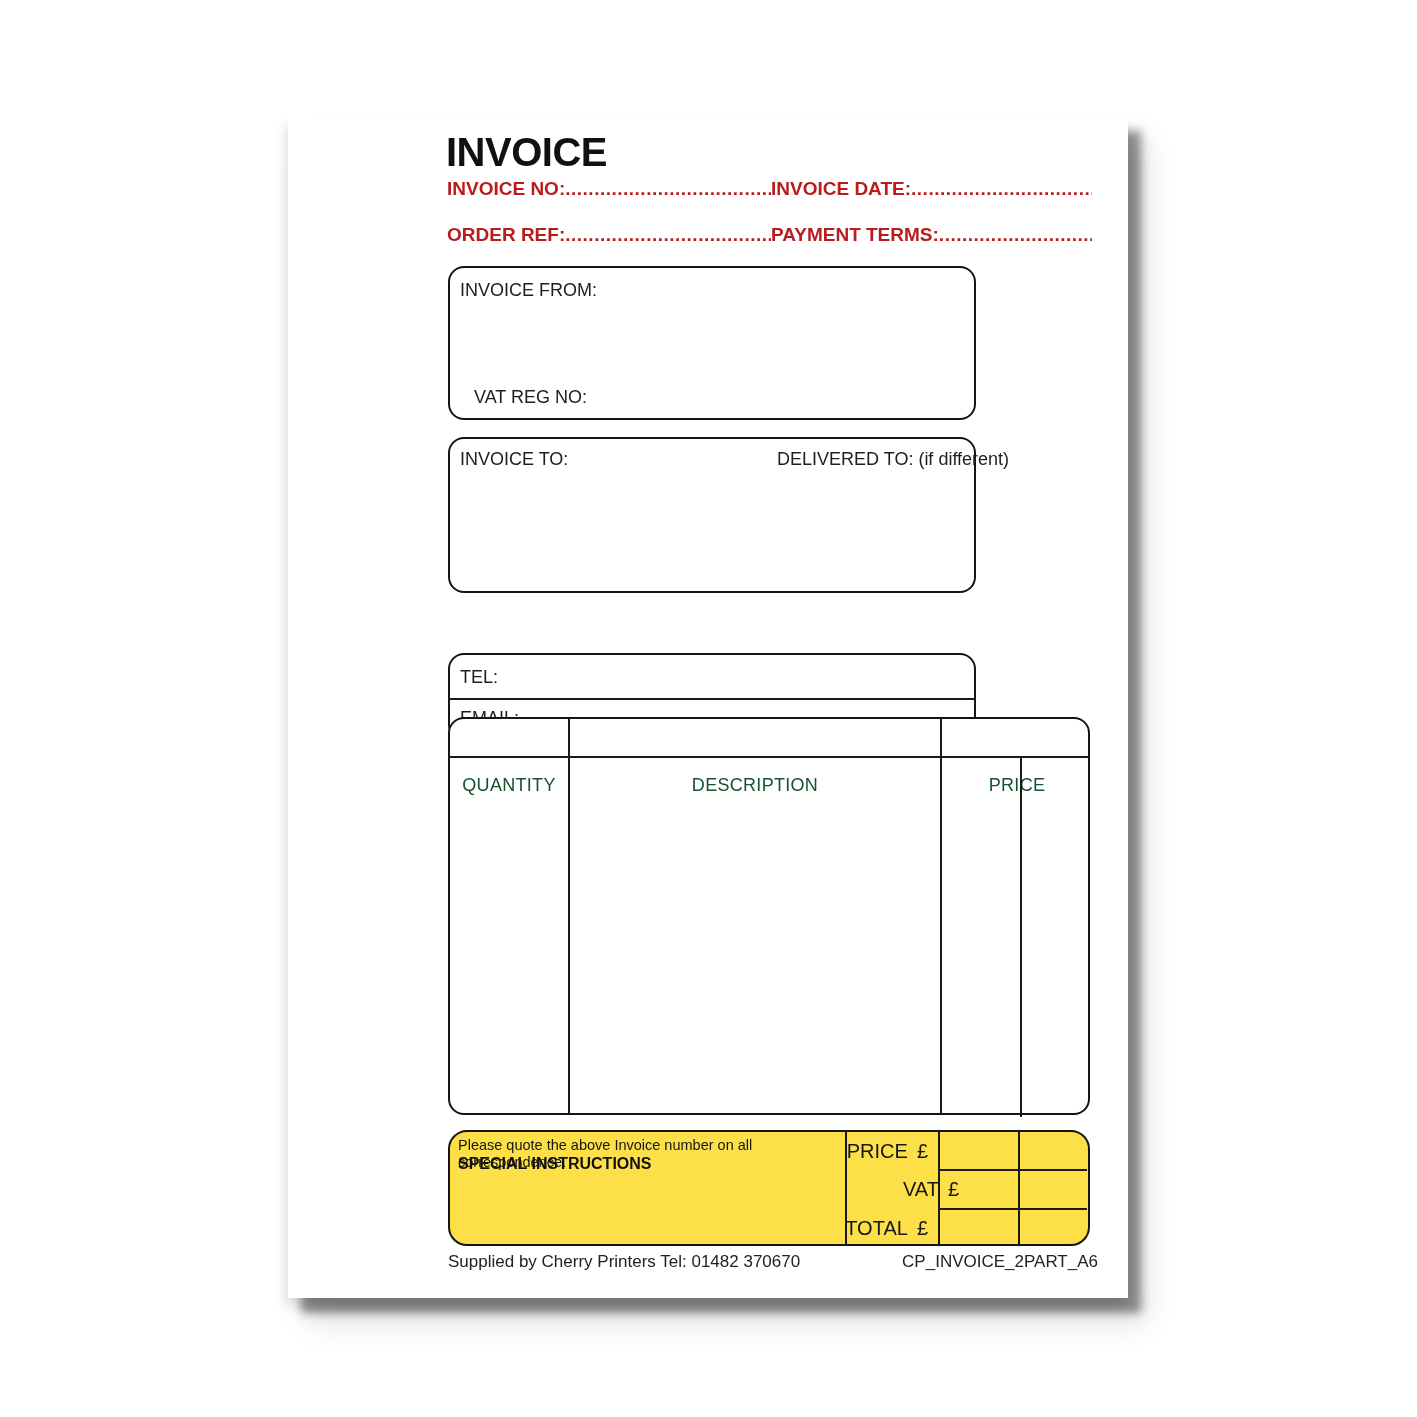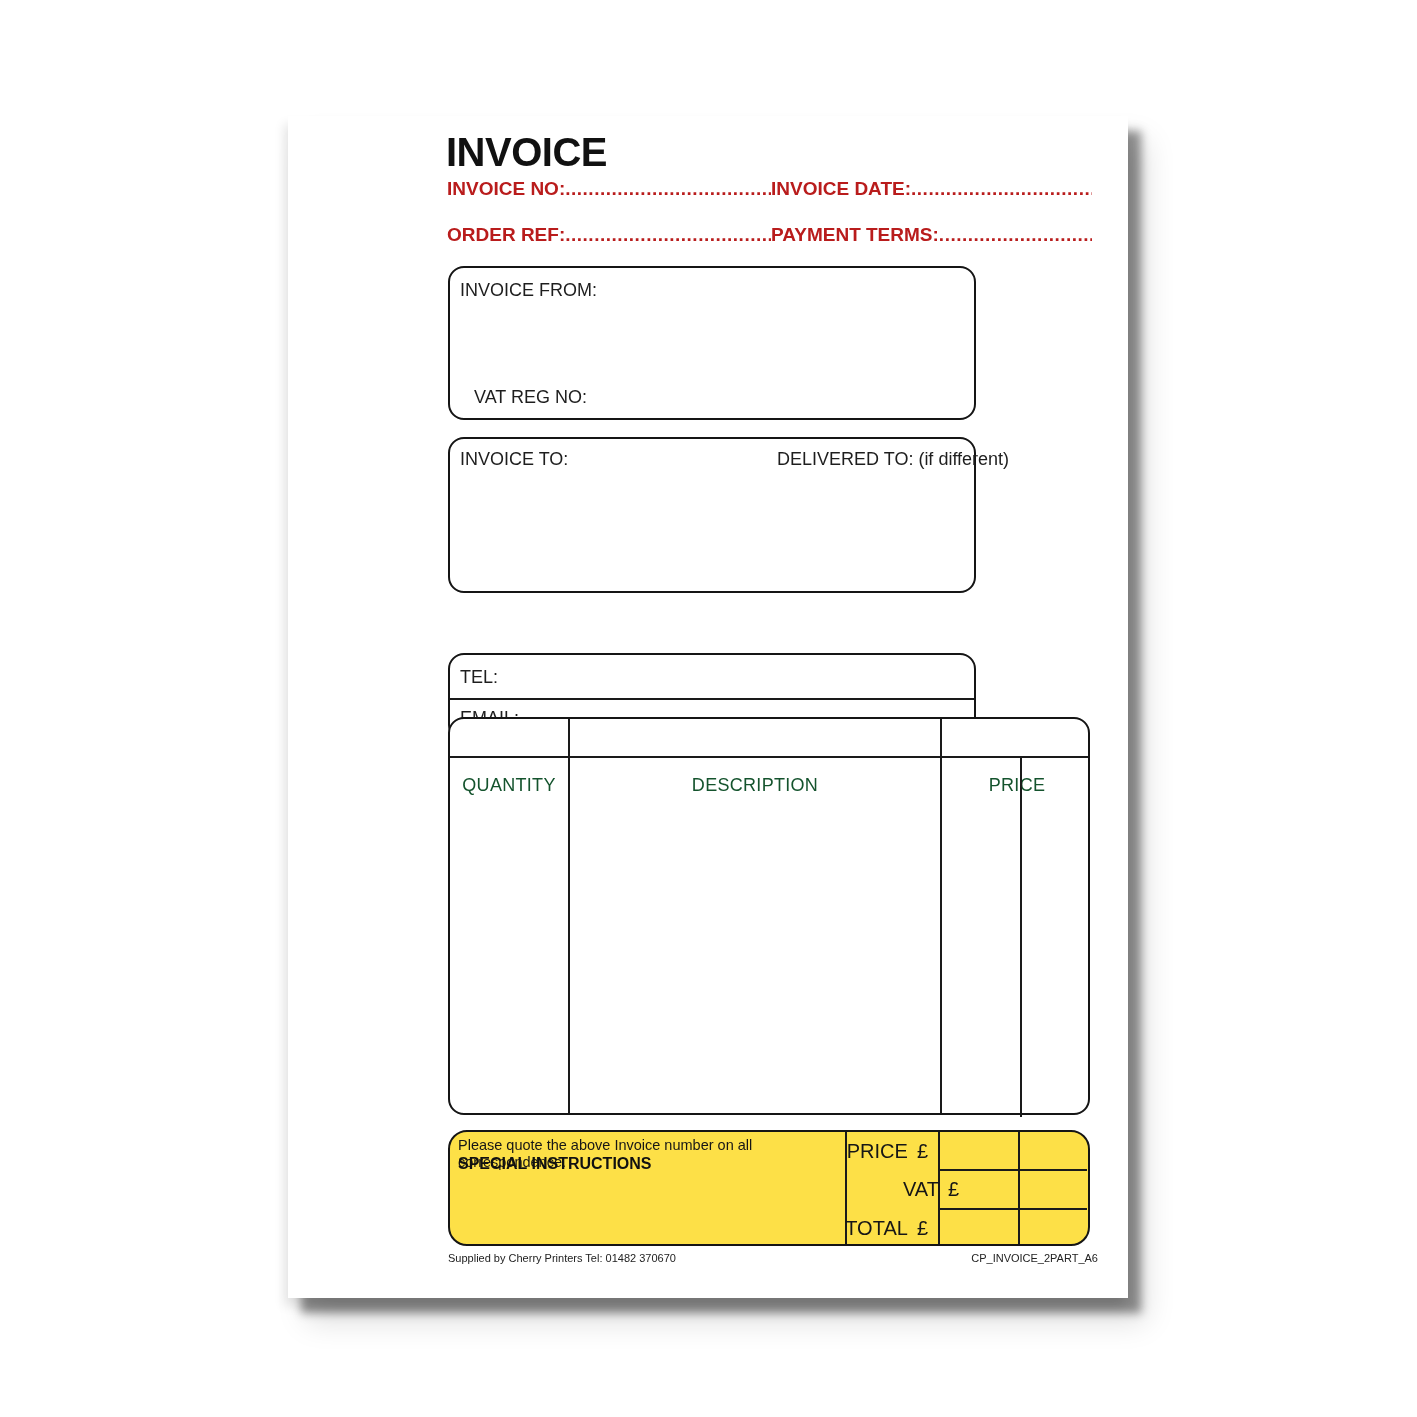--- a/index.html
+++ b/index.html
@@ -65,21 +65,21 @@
   .note{position:absolute;left:8px;top:5px;width:384px;font-size:14.5px;color:#161616;line-height:17px;}
   .spec-label{position:absolute;left:8px;top:23px;font-size:16px;font-weight:bold;color:#111;}
   .tot-label{position:absolute;left:397px;width:88px;height:38px;display:flex;
     justify-content:flex-end;align-items:center;gap:9px;padding-right:7px;
     box-sizing:border-box;font-size:20px;color:#161616;}
   .tot-0{top:0;}
   .tot-1{top:38px;margin-left:31px;}
   .tot-2{top:77px;}
 
   .footer{left:160px;top:1136px;width:650px;display:flex;justify-content:space-between;
-    font-size:11px;color:#222;}
+    font-size:17px;color:#222;}
 </style>
 </head>
 <body>
 
 <div class="sheet">
 
   <div class="abs title">INVOICE</div>
 
   <div class="abs dotrow row-1">
     <span class="half-a">

